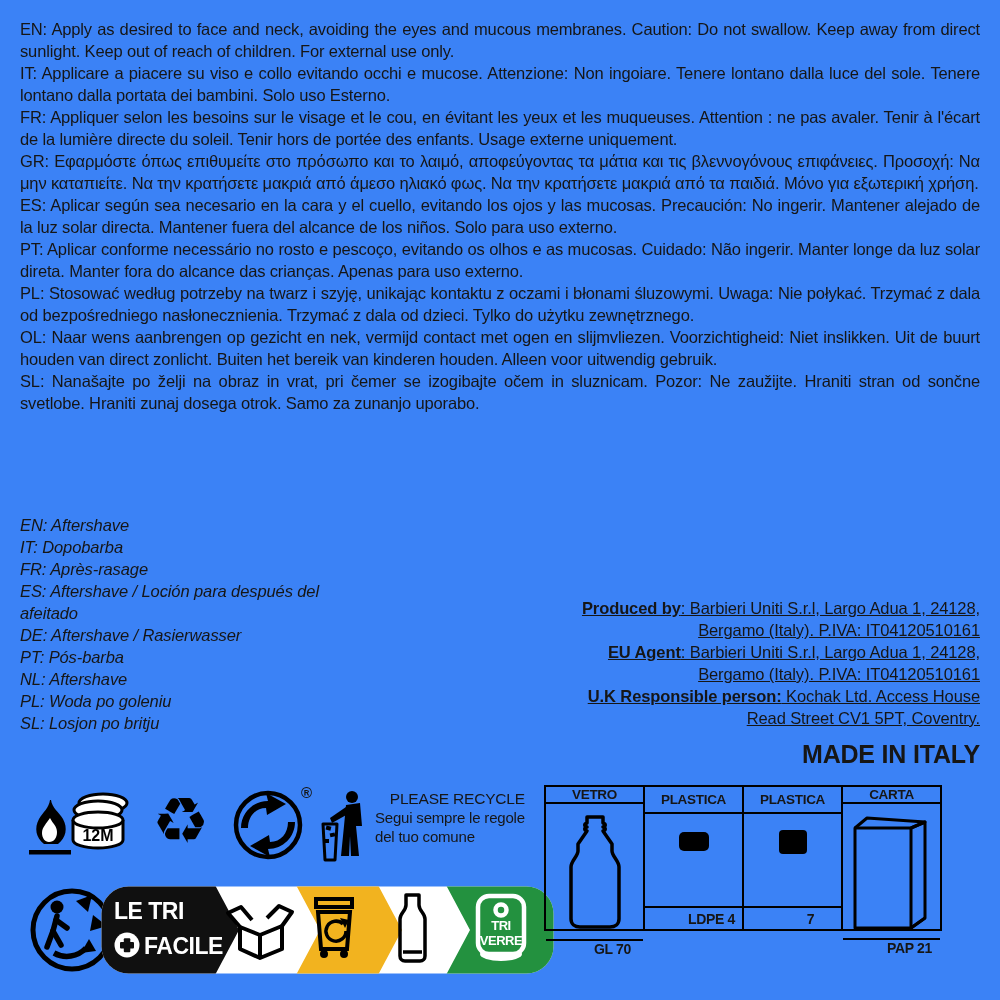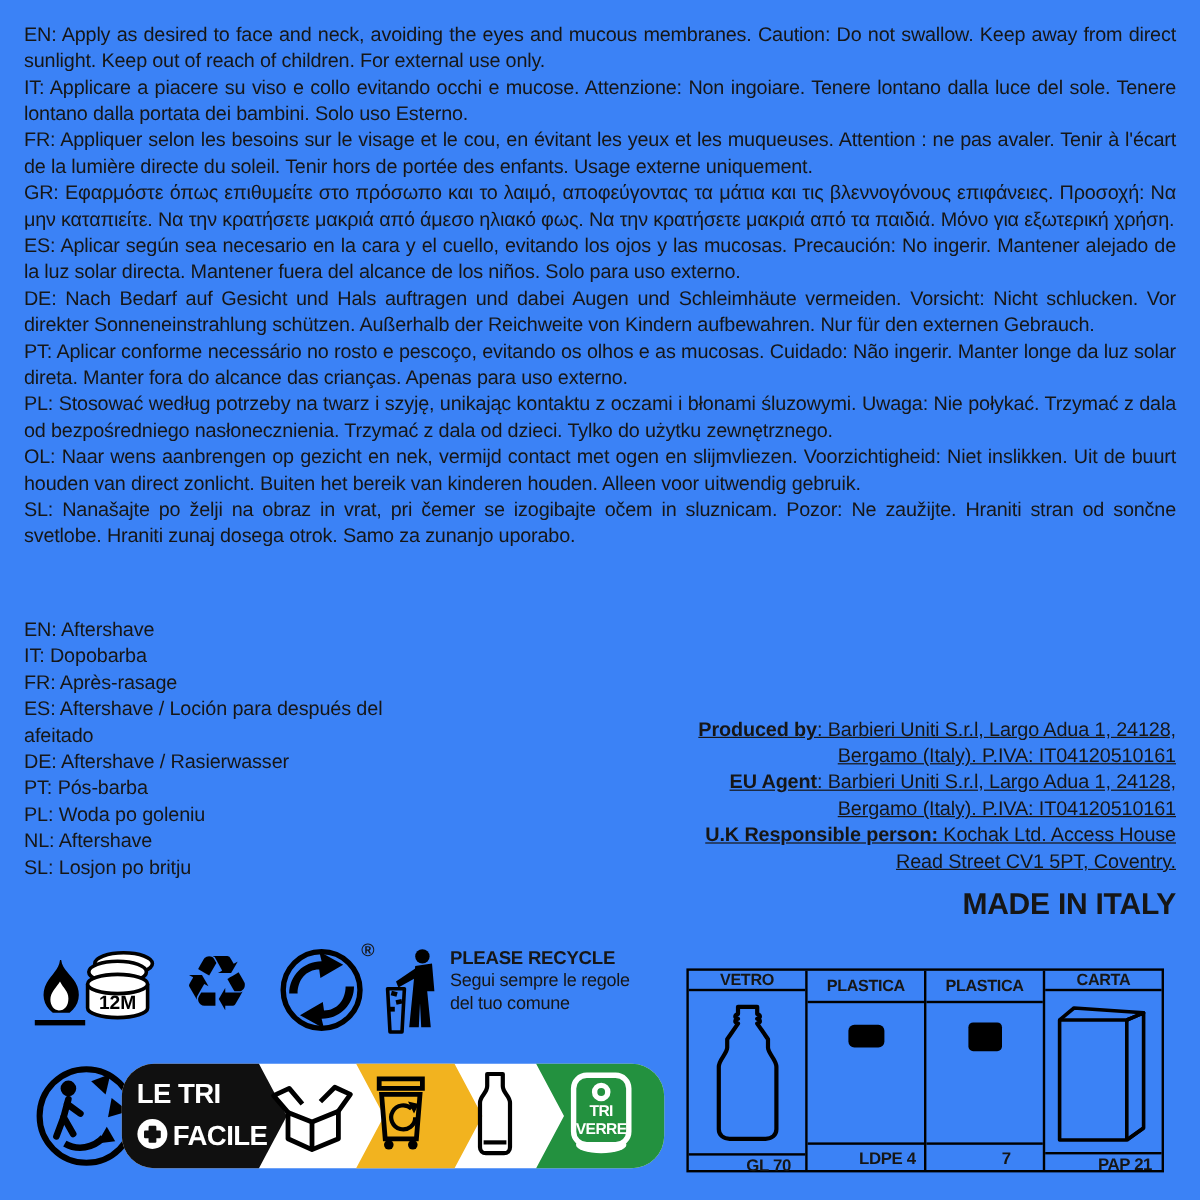--- a/index.html
+++ b/index.html
@@ -6,74 +6,73 @@
   .label{position:relative;width:1000px;height:1000px;background:#3b82f6;
          font-family:"Liberation Sans",sans-serif;color:#161616;overflow:hidden;}
 
   
   .warnings{position:absolute;left:20px;right:20px;top:18px;
             font-size:16.5px;line-height:22px;letter-spacing:-0.15px;text-align:justify;}
   .warnings p{margin:0;}
 
   
   .names{position:absolute;left:20px;top:514px;width:334px;
-         font-size:16.5px;line-height:22px;letter-spacing:-0.1px;}
+         font-size:16.5px;line-height:22px;letter-spacing:-0.1px;font-style:italic;}
 
   
   .producer{position:absolute;right:20px;top:597px;width:460px;text-align:right;
             font-size:16.5px;line-height:22px;letter-spacing:-0.1px;text-decoration:underline;}
   .producer .b{font-weight:bold;}
   .made-in{position:absolute;right:20px;top:740px;font-weight:bold;font-size:25px;letter-spacing:-0.2px;}
 
   
   .icon{position:absolute;}
   .mobius{position:absolute;left:152px;top:788px;font-family:"DejaVu Sans",sans-serif;
           font-size:64px;line-height:66px;color:#000;}
   .registered{position:absolute;left:301px;top:784px;font-size:15px;font-weight:bold;}
   .recycle-note{position:absolute;left:375px;top:790px;font-size:15px;line-height:19px;letter-spacing:-0.2px;}
-  .recycle-note .t{font-weight:bold;font-size:15.5px;line-height:18px;}
-
-  
-  .mtable{position:absolute;left:572px;top:785px;width:398px;height:170px;
-          border:2px solid #000;box-sizing:border-box;display:flex;margin-top:22px;}
+  .recycle-note .t{font-weight:normal;font-size:15.5px;line-height:18px;text-align:right;}
+
+  
+  .mtable{position:absolute;left:544px;top:785px;width:398px;height:146px;
+          border:2px solid #000;box-sizing:border-box;display:flex;}
   .mcol{flex:1;display:flex;flex-direction:column;border-right:2px solid #000;min-width:0;}
   .mcol:last-child{border-right:none;}
   .mhead{height:25px;border-bottom:2px solid #000;display:flex;align-items:center;justify-content:center;
          font-weight:bold;font-size:13.5px;letter-spacing:-0.3px;}
   .mbody{flex:1;display:flex;justify-content:center;align-items:flex-start;}
   .mfoot{height:21px;border-top:2px solid #000;display:flex;align-items:center;justify-content:center;
          font-weight:bold;font-size:14px;letter-spacing:-0.3px;padding-left:36px;}
 </style>
 </head>
 <body>
 
 <div class="label">
 
   <div class="warnings">
     <p>EN: Apply as desired to face and neck, avoiding the eyes and mucous membranes. Caution: Do not swallow. Keep away from direct sunlight. Keep out of reach of children. For external use only.</p>
     <p>IT: Applicare a piacere su viso e collo evitando occhi e mucose. Attenzione: Non ingoiare. Tenere lontano dalla luce del sole. Tenere lontano dalla portata dei bambini. Solo uso Esterno.</p>
     <p>FR: Appliquer selon les besoins sur le visage et le cou, en évitant les yeux et les muqueuses. Attention : ne pas avaler. Tenir à l'écart de la lumière directe du soleil. Tenir hors de portée des enfants. Usage externe uniquement.</p>
     <p>GR: Εφαρμόστε όπως επιθυμείτε στο πρόσωπο και το λαιμό, αποφεύγοντας τα μάτια και τις βλεννογόνους επιφάνειες. Προσοχή: Να μην καταπιείτε. Να την κρατήσετε μακριά από άμεσο ηλιακό φως. Να την κρατήσετε μακριά από τα παιδιά. Μόνο για εξωτερική χρήση.</p>
     <p>ES: Aplicar según sea necesario en la cara y el cuello, evitando los ojos y las mucosas. Precaución: No ingerir. Mantener alejado de la luz solar directa. Mantener fuera del alcance de los niños. Solo para uso externo.</p>
-    <p>DE: Nach Bedarf auf Gesicht und Hals auftragen und dabei Augen und Schleimhäute vermeiden. Vorsicht: Nicht schlucken. Vor direkter Sonneneinstrahlung schützen. Außerhalb der Reichweite von Kindern aufbewahren. Nur für den externen Gebrauch.</p>
     <p>PT: Aplicar conforme necessário no rosto e pescoço, evitando os olhos e as mucosas. Cuidado: Não ingerir. Manter longe da luz solar direta. Manter fora do alcance das crianças. Apenas para uso externo.</p>
     <p>PL: Stosować według potrzeby na twarz i szyję, unikając kontaktu z oczami i błonami śluzowymi. Uwaga: Nie połykać. Trzymać z dala od bezpośredniego nasłonecznienia. Trzymać z dala od dzieci. Tylko do użytku zewnętrznego.</p>
     <p>OL: Naar wens aanbrengen op gezicht en nek, vermijd contact met ogen en slijmvliezen. Voorzichtigheid: Niet inslikken. Uit de buurt houden van direct zonlicht. Buiten het bereik van kinderen houden. Alleen voor uitwendig gebruik.</p>
     <p>SL: Nanašajte po želji na obraz in vrat, pri čemer se izogibajte očem in sluznicam. Pozor: Ne zaužijte. Hraniti stran od sončne svetlobe. Hraniti zunaj dosega otrok. Samo za zunanjo uporabo.</p>
   </div>
 
   <div class="names">
     <div>EN: Aftershave</div>
     <div>IT: Dopobarba</div>
     <div>FR: Après-rasage</div>
     <div>ES: Aftershave / Loción para después del afeitado</div>
     <div>DE: Aftershave / Rasierwasser</div>
     <div>PT: Pós-barba</div>
+    <div>NL: Aftershave</div>
     <div>PL: Woda po goleniu</div>
-    <div>NL: Aftershave</div>
     <div>SL: Losjon po britju</div>
   </div>
 
   <div class="producer">
     <div><span class="b">Produced by</span><span>: Barbieri Uniti S.r.l, Largo Adua 1, 24128,</span></div>
     <div><span class="b"></span><span>Bergamo (Italy). P.IVA: IT04120510161</span></div>
     <div><span class="b">EU Agent</span><span>: Barbieri Uniti S.r.l, Largo Adua 1, 24128,</span></div>
     <div><span class="b"></span><span>Bergamo (Italy). P.IVA: IT04120510161</span></div>
     <div><span class="b">U.K Responsible person:</span><span> Kochak Ltd. Access House</span></div>
     <div><span class="b"></span><span>Read Street CV1 5PT, Coventry.</span></div>

